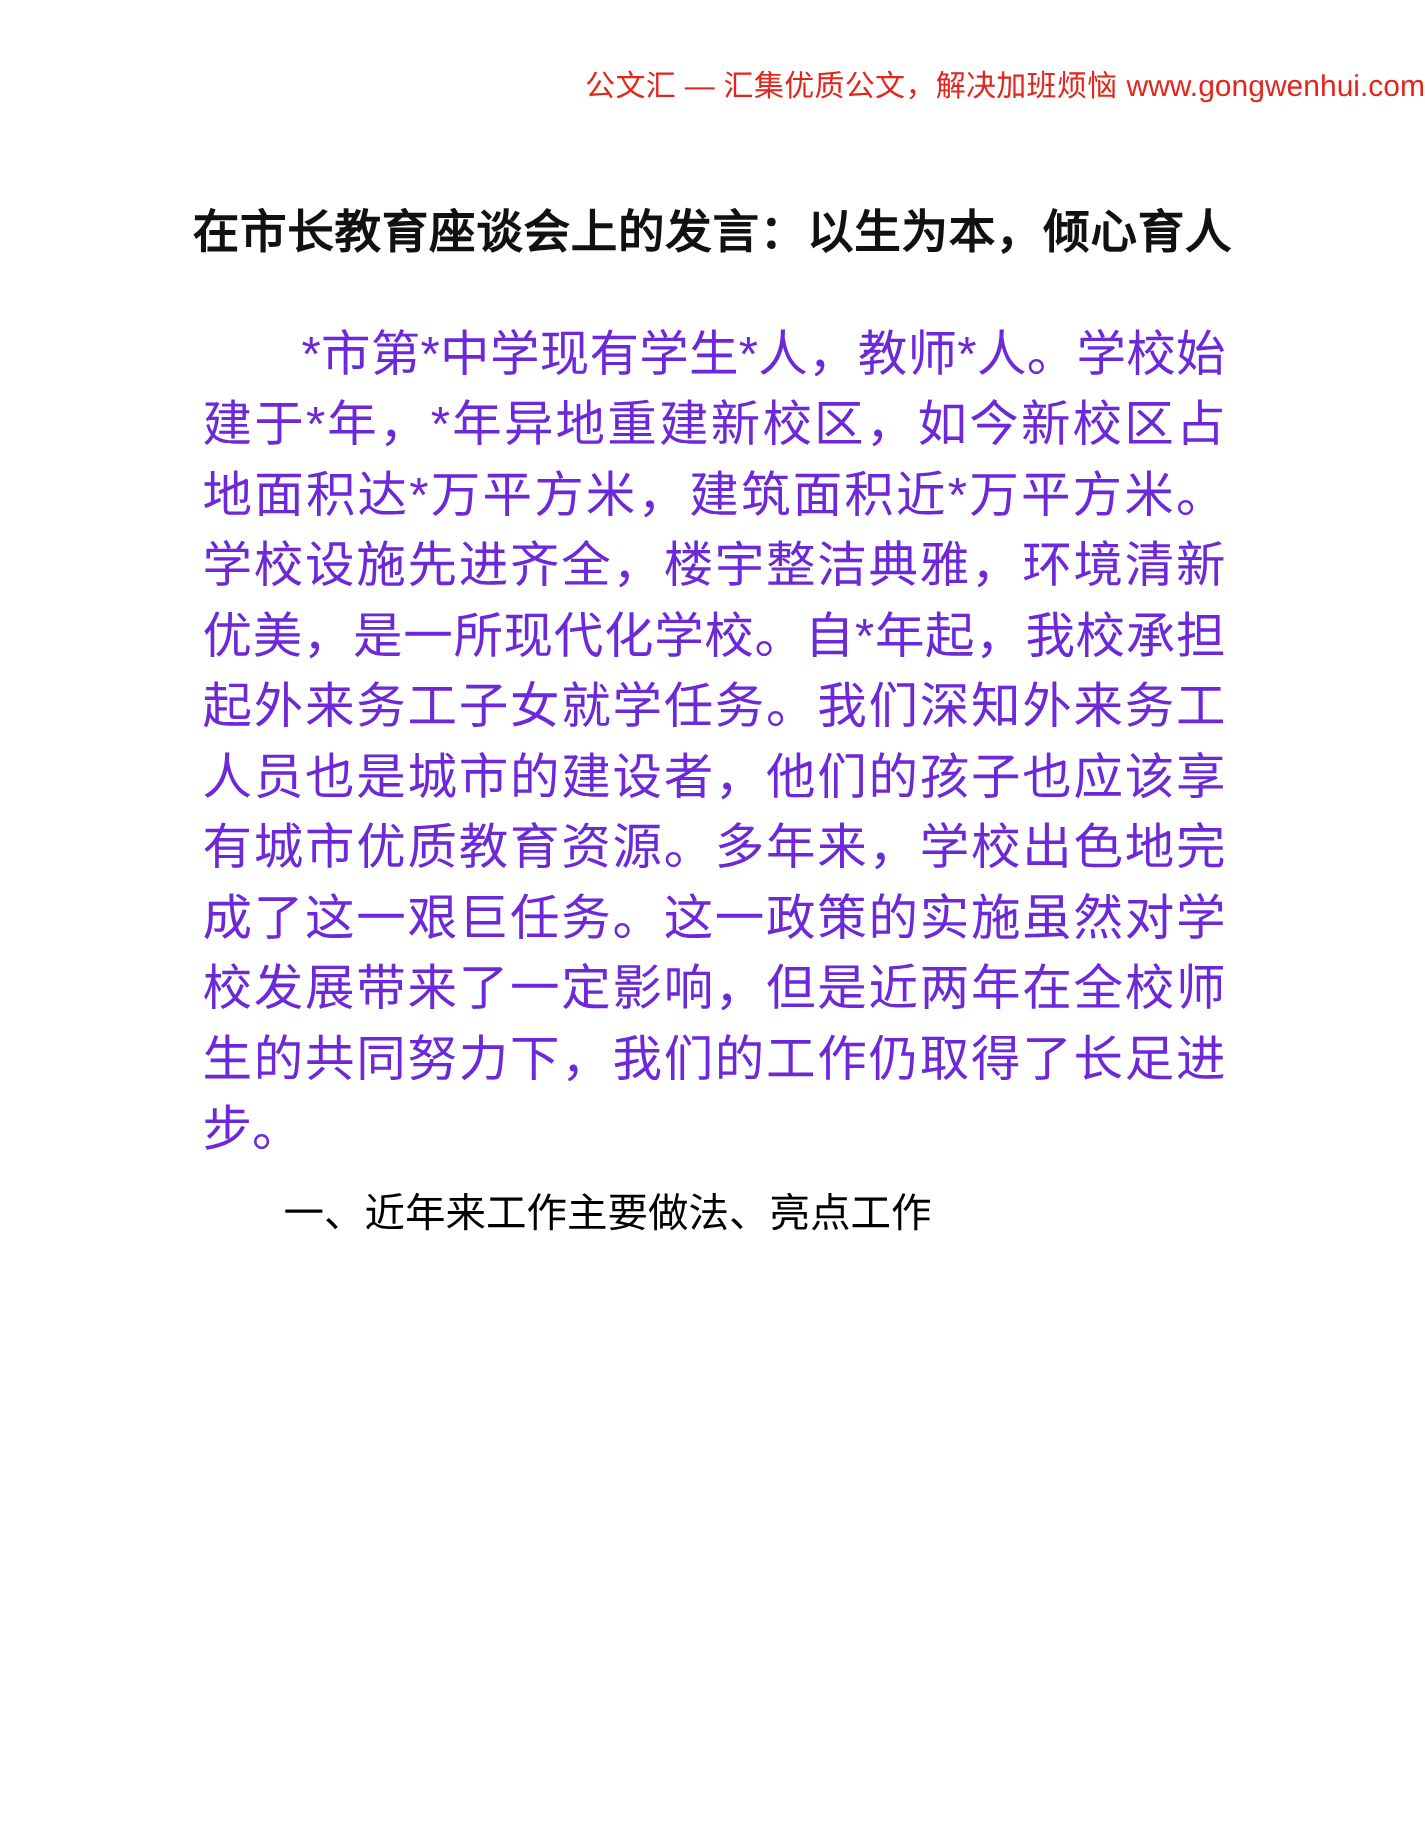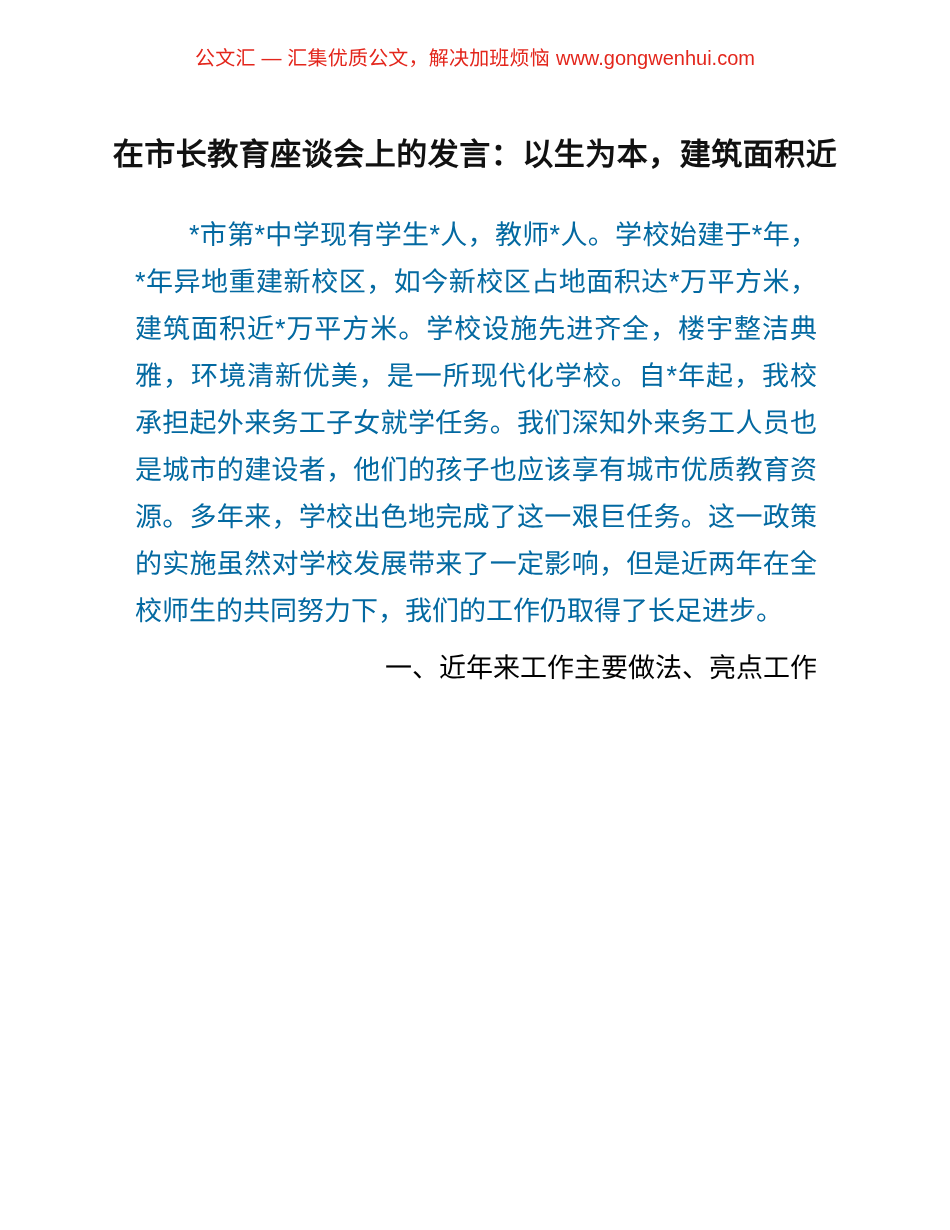--- a/index.html
+++ b/index.html
@@ -23,21 +23,21 @@
     overflow: hidden;
     box-sizing: border-box;
   }
 
   
   .site-banner {
     position: absolute;
     top: 44px;
     left: 0;
     width: 950px;
-    text-align: center;
+    text-align: right;
     color: #e3261c;
     font-size: 20px;
     line-height: 28px;
     letter-spacing: 0.2px;
     white-space: nowrap;
   }
 
   .site-banner .brand,
   .site-banner .dash,
   .site-banner .slogan {
@@ -67,60 +67,59 @@
   
   .doc-body {
     position: absolute;
     top: 212px;
     left: 135px;
     width: 682px;
   }
 
   .para {
     margin: 0;
-    font-size: 27px;
+    font-size: 33px;
     line-height: 47px;
     text-align: justify;
     text-justify: inter-ideograph;
-    color: #0369a1;
+    color: #6d28d9;
     letter-spacing: 0px;
   }
 
   .para.indent {
     text-indent: 2em;
   }
 
   .heading-1,
   .heading-2 {
     margin: 0;
     font-size: 27px;
     line-height: 47px;
     font-weight: 400;
     text-indent: 2em;
     color: #000000;
   }
 
   .heading-1 {
     margin-top: 10px;
-    text-align: right;
   }
 
   .heading-2 {
     margin-top: 10px;
   }
 </style>
 </head>
 <body>
 
 <div class="page">
 
   <div class="site-banner" style="color: rgb(227, 38, 28);">
     <span class="brand">公文汇</span><span class="dash"> — </span><span class="slogan">汇集优质公文，解决加班烦恼</span><span class="url">www.gongwenhui.com</span>
   </div>
 
-  <h1 class="doc-title">在市长教育座谈会上的发言：以生为本，建筑面积近</h1>
+  <h1 class="doc-title">在市长教育座谈会上的发言：以生为本，倾心育人</h1>
 
   <div class="doc-body">
       <p class="para indent">*市第*中学现有学生*人，教师*人。学校始建于*年，*年异地重建新校区，如今新校区占地面积达*万平方米，建筑面积近*万平方米。学校设施先进齐全，楼宇整洁典雅，环境清新优美，是一所现代化学校。自*年起，我校承担起外来务工子女就学任务。我们深知外来务工人员也是城市的建设者，他们的孩子也应该享有城市优质教育资源。多年来，学校出色地完成了这一艰巨任务。这一政策的实施虽然对学校发展带来了一定影响，但是近两年在全校师生的共同努力下，我们的工作仍取得了长足进步。</p>
       <p class="heading-1">一、近年来工作主要做法、亮点工作</p>
     </div>
 
 </div>
 
 </body></html>

